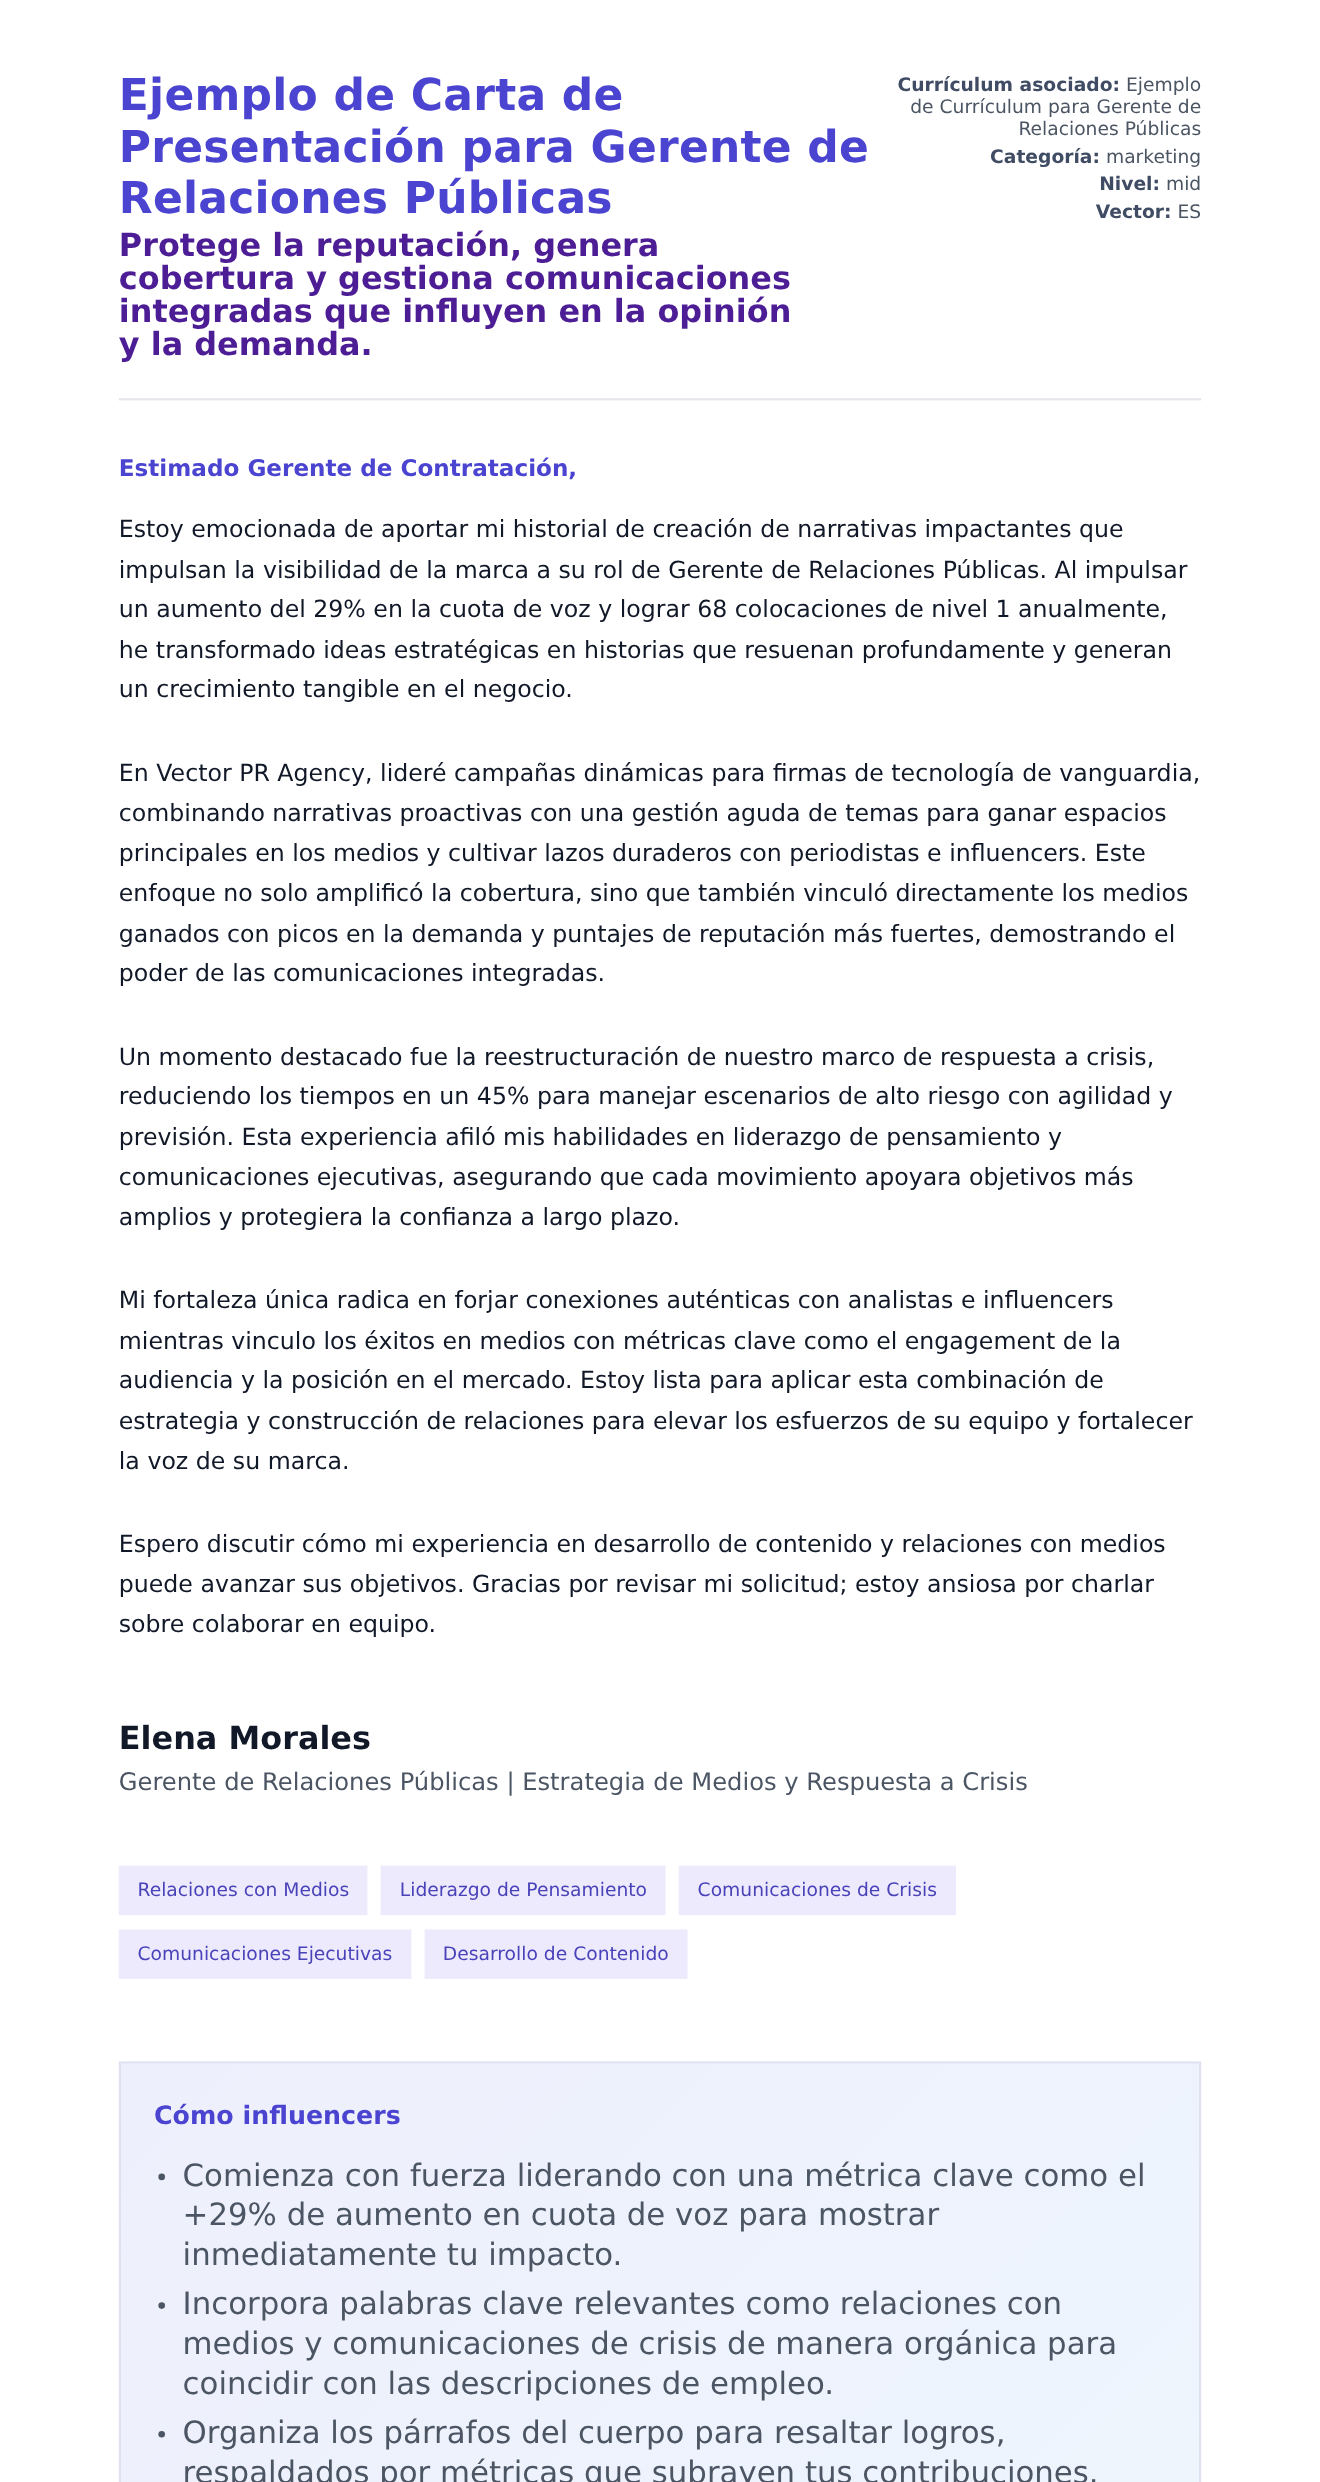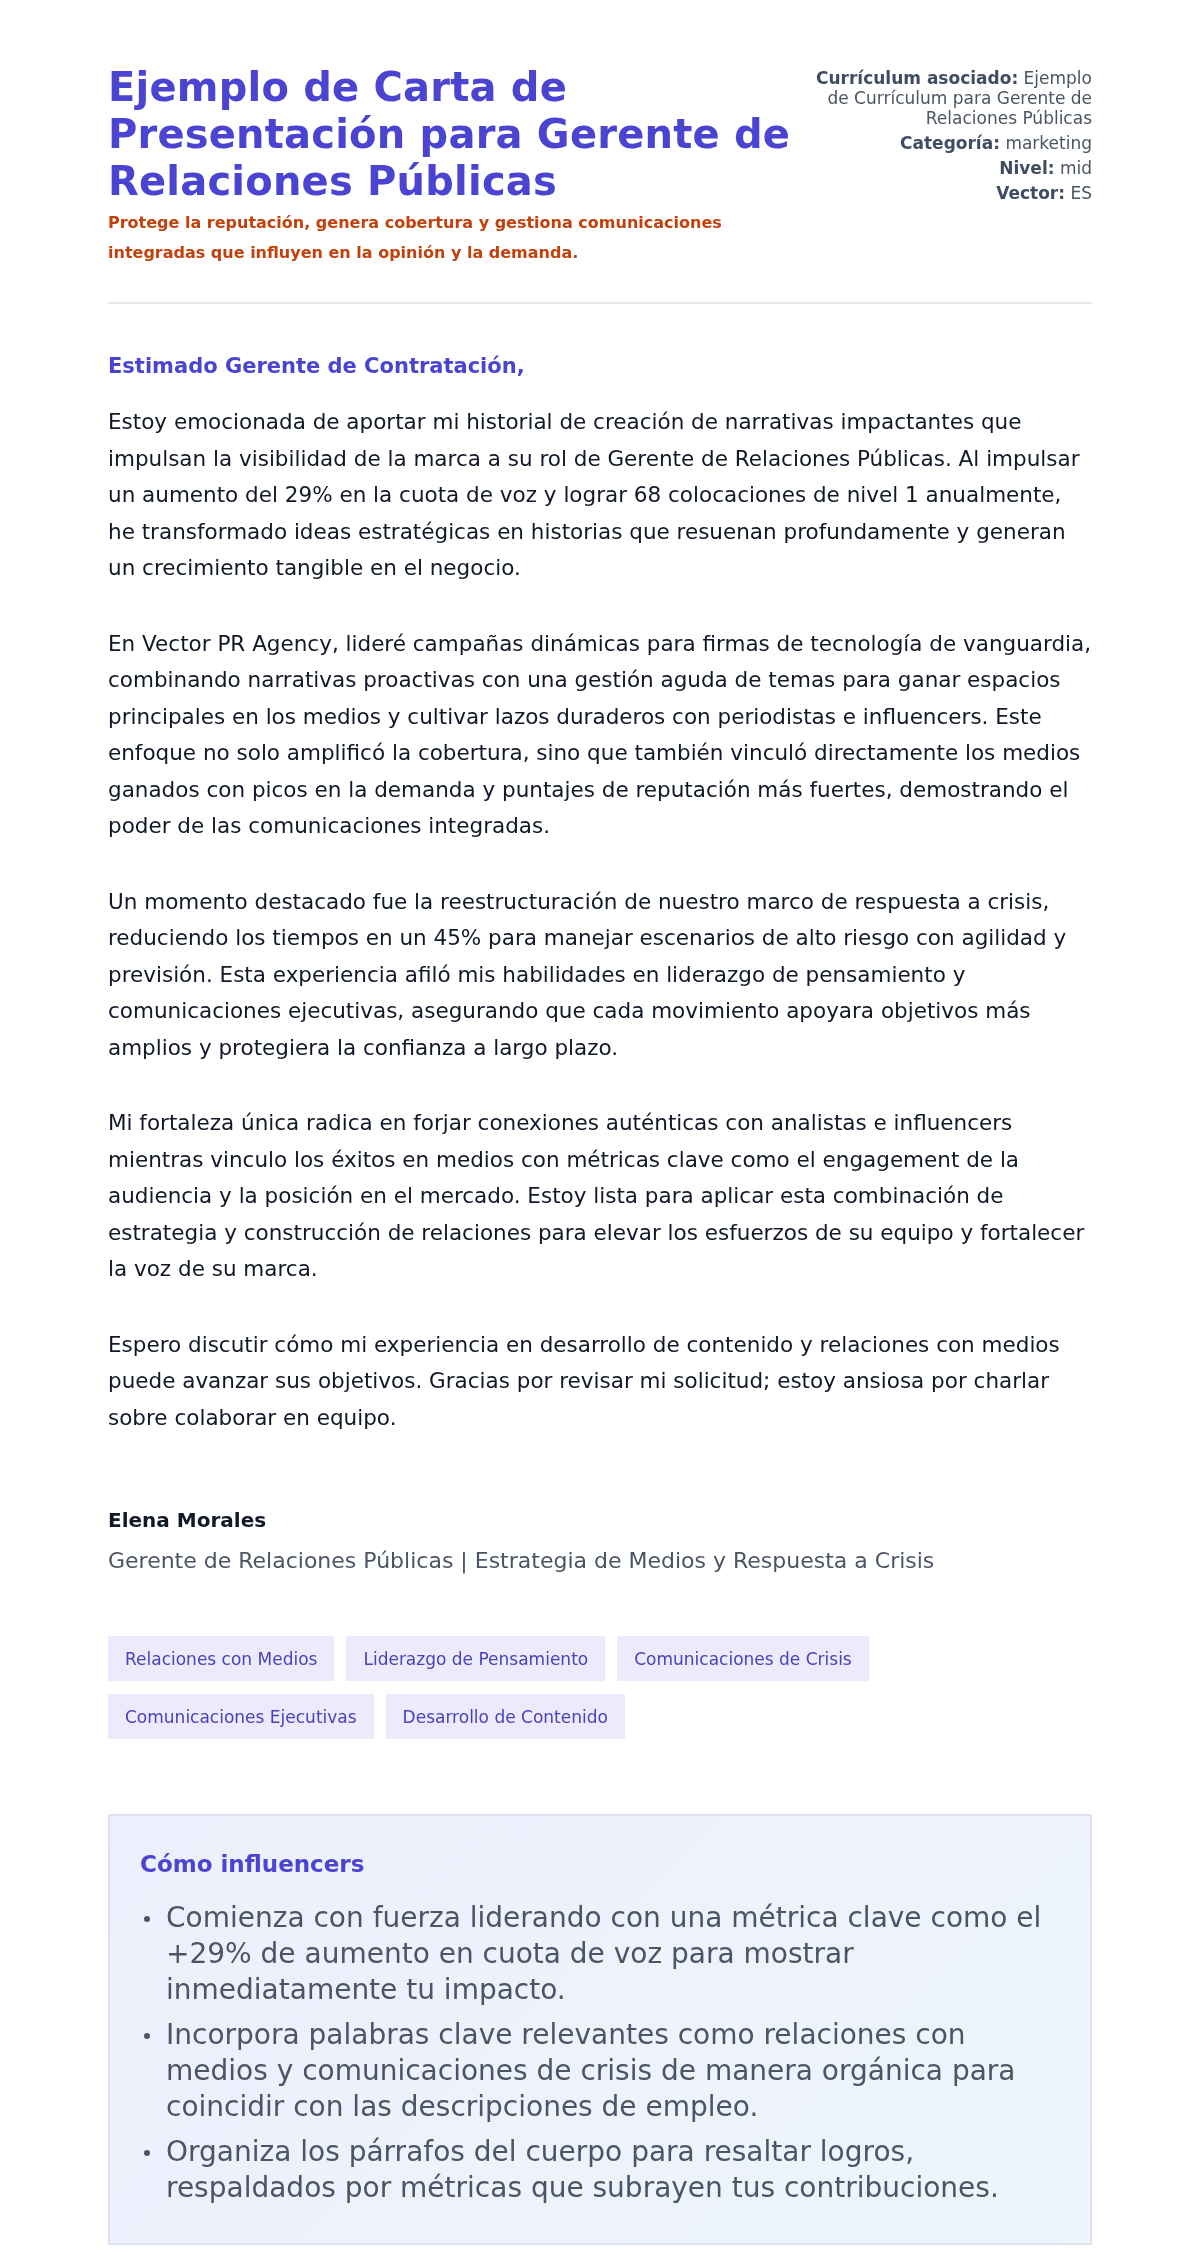--- a/index.html
+++ b/index.html
@@ -28,24 +28,24 @@
   }
   .header-left { width: 690px; }
   .doc-title {
     font-size: 40px;
     font-weight: bold;
     line-height: 47px;
     color: #4a44d0;
     letter-spacing: 0.2px;
   }
   .doc-subtitle {
-    font-size: 16px;
+    font-size: 29px;
     font-weight: bold;
     line-height: 30px;
-    color: #c2410c;
+    color: #4c1d95;
     margin-top: 3px;
     width: 640px;
   }
   .meta {
     width: 290px;
     text-align: right;
     font-size: 17px;
     line-height: 20px;
     color: #4b5563;
     padding-top: 4px;
@@ -63,21 +63,21 @@
   }
   .letter-body { margin-top: 24px; }
   .para {
     font-size: 21.5px;
     line-height: 36.5px;
     color: #111827;
     margin-bottom: 39px;
   }
   .signature { margin-top: 70px; }
   .sig-name {
-    font-size: 20px;
+    font-size: 29px;
     font-weight: bold;
     color: #111827;
     line-height: 28px;
   }
   .sig-title {
     font-size: 22px;
     color: #4b5563;
     line-height: 30px;
     margin-top: 12px;
   }

